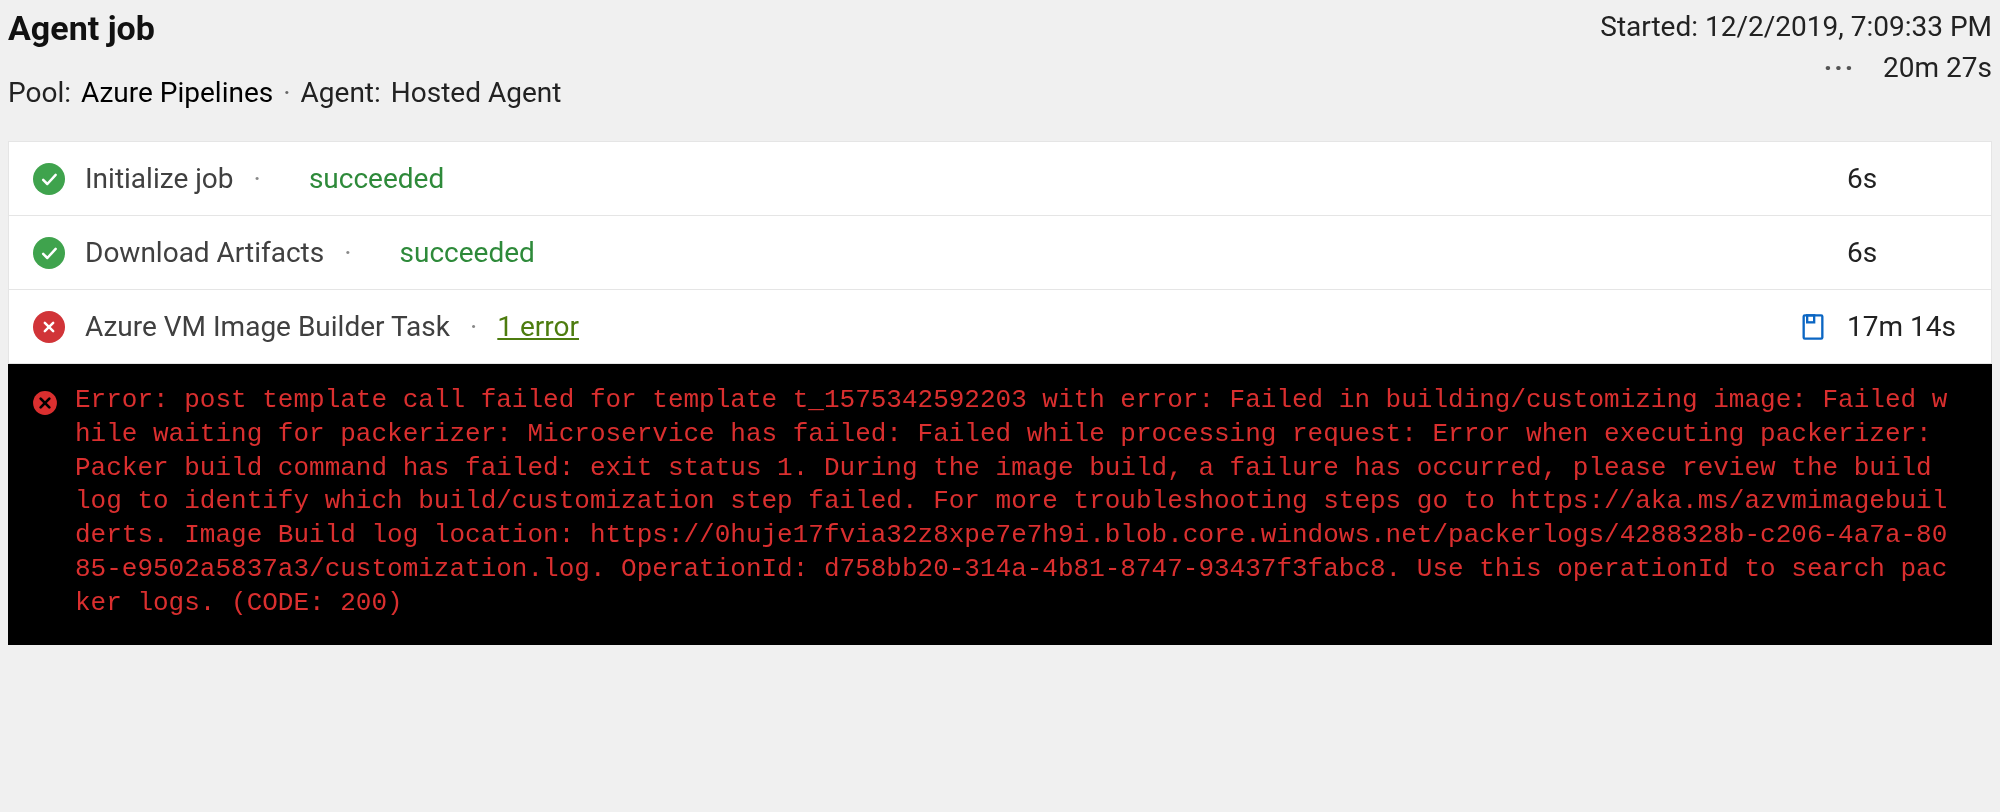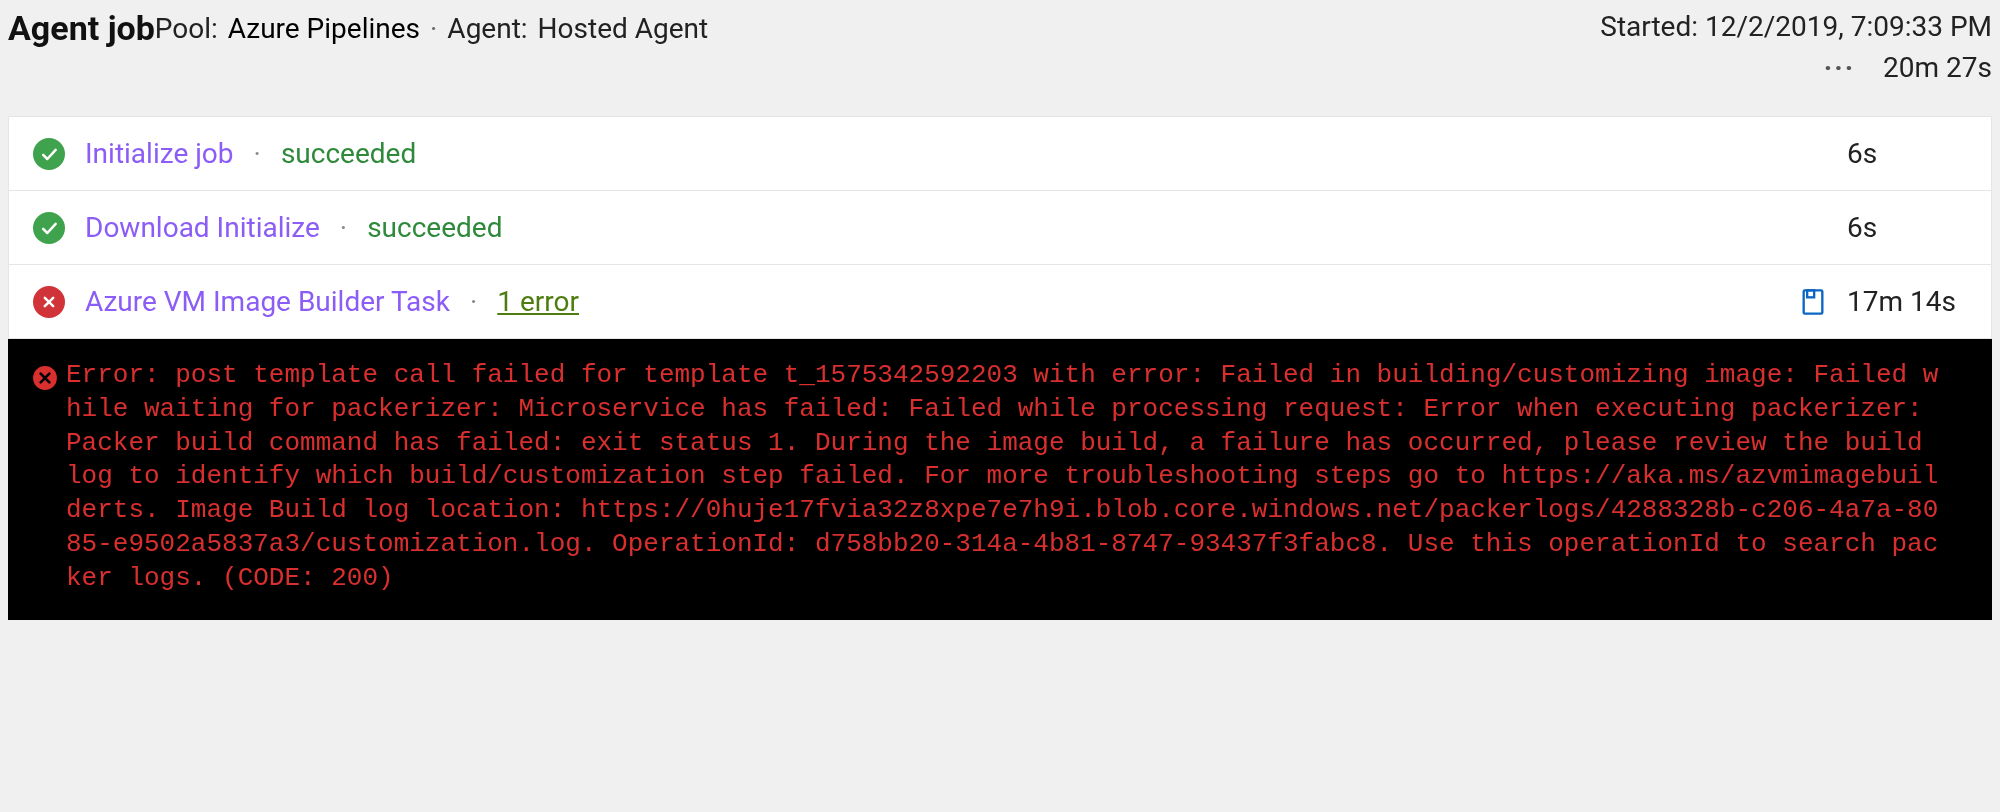--- a/index.html
+++ b/index.html
@@ -10,22 +10,22 @@
     width: 2000px;
   }
   .header {
     padding: 8px 8px 24px 8px;
     display: flex;
     justify-content: space-between;
     align-items: flex-start;
   }
   .header-left {
     display: flex;
-    flex-direction: row;
-    gap: 0;
+    flex-direction: column;
+    gap: 28px;
   }
   .job-title {
     font-size: 34px;
     font-weight: 700;
     color: #111;
   }
   .subheader {
     font-size: 28px;
     color: #222;
     display: flex;
@@ -84,38 +84,38 @@
     width: 32px; height: 32px;
     border-radius: 50%;
     display: inline-flex;
     align-items: center;
     justify-content: center;
     flex-shrink: 0;
   }
   .status-icon svg { width: 20px; height: 20px; }
   .icon-success { background: #3fa34d; }
   .icon-error   { background: #d13438; }
-  .step-name { color: #8b5cf6; }
-  .step-status-succ { color: #2e8a3a; }
+  .step-name { color: #404040; }
+  .step-status-succ { color: #2e8a3a; margin-left: 28px; }
   .step-status-err  { color: #4d7c0f; text-decoration: underline; }
   .step-sep { color: #888; }
   .spacer { flex: 1; }
   .log-icon {
     width: 28px; height: 28px;
     color: #0b66c3;
     flex-shrink: 0;
   }
   .log-icon svg { width: 100%; height: 100%; }
   .step-duration { color: #222; min-width: 120px; text-align: left; }
   .console {
     margin: 0 8px 8px 8px;
     background: #000;
     padding: 20px 24px 24px 24px;
     display: flex;
-    gap: 8px;
+    gap: 17px;
     align-items: flex-start;
   }
   .console-icon {
     width: 26px; height: 26px;
     border-radius: 50%;
     flex-shrink: 0;
     margin-top: 6px;
     display: inline-flex;
     align-items: center;
     justify-content: center;
@@ -171,21 +171,21 @@
     <span class="spacer"></span>
     <span class="step-duration">6s</span>
   </div>
 
   <div class="step-row">
     <span class="status-icon icon-success">
       <svg viewBox="0 0 24 24" fill="none" stroke="#fff" stroke-width="3" stroke-linecap="round" stroke-linejoin="round">
           <polyline points="5 13 10 18 20 7"></polyline>
         </svg>
     </span>
-    <span class="step-name">Download Initialize</span>
+    <span class="step-name">Download Artifacts</span>
     <span class="step-sep">·</span>
     <span class="step-status-succ">succeeded</span>
     <span class="spacer"></span>
     <span class="step-duration">6s</span>
   </div>
 
   <div class="step-row">
     <span class="status-icon icon-error">
       <svg viewBox="0 0 24 24" fill="none" stroke="#fff" stroke-width="3" stroke-linecap="round" stroke-linejoin="round">
           <line x1="7" y1="7" x2="17" y2="17"></line>

